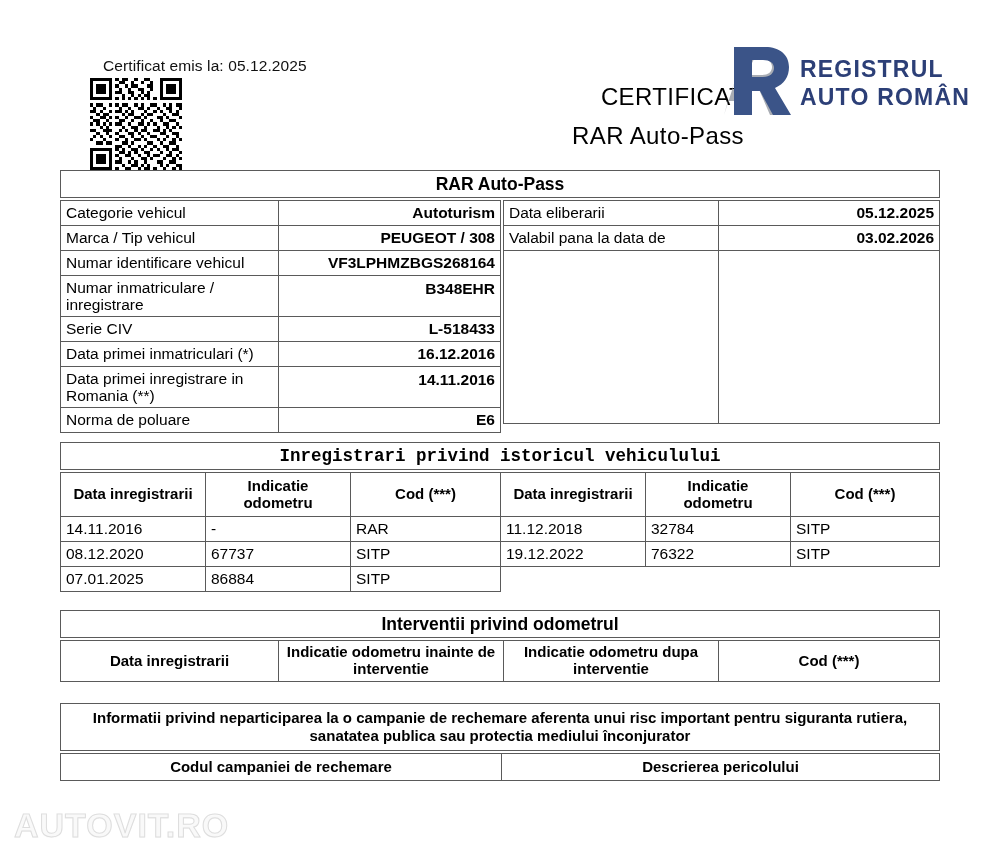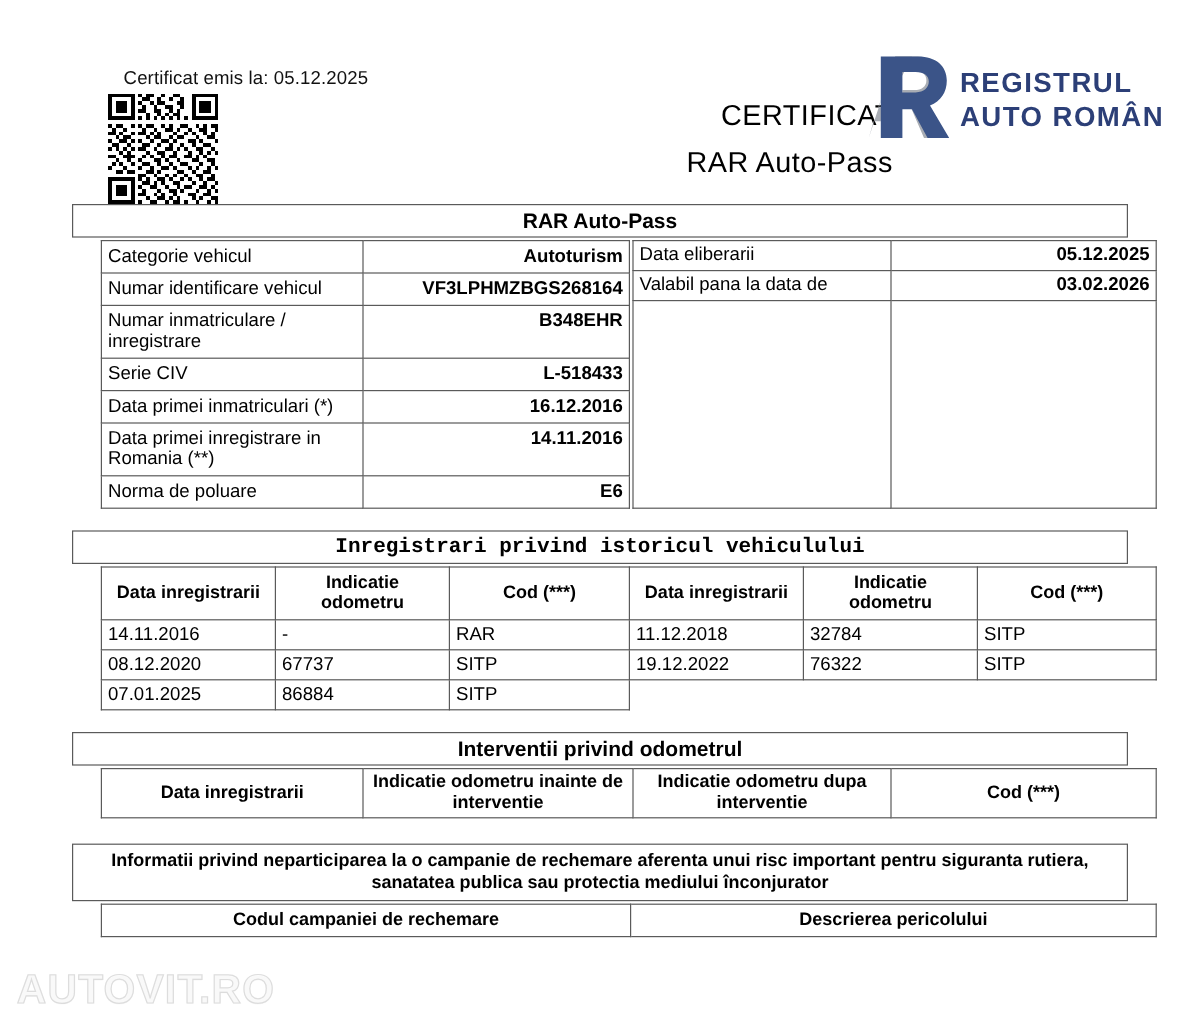--- a/index.html
+++ b/index.html
@@ -75,21 +75,20 @@
     font-size: 23px;
     line-height: 1.22;
     letter-spacing: 1.2px;
     white-space: nowrap;
   }
 
   
   .panel {
     position: absolute;
     box-sizing: border-box;
-    margin-left: 24px;
   }
   table.grid {
     border-collapse: collapse;
     table-layout: fixed;
     width: 100%;
     height: 100%;
     background: #fff;
   }
   table.grid td, table.grid th {
     border: 1px solid #5a5a5a;
@@ -504,20 +503,24 @@
     <colgroup>
         <col style="width:218px">
         <col>
       </colgroup>
     <tbody>
       <tr style="height:25px">
         <td class="k">Categorie vehicul</td>
         <td class="v">Autoturism</td>
       </tr>
       <tr style="height:25px">
+        <td class="k">Marca / Tip vehicul</td>
+        <td class="v">PEUGEOT / 308</td>
+      </tr>
+      <tr style="height:25px">
         <td class="k">Numar identificare vehicul</td>
         <td class="v">VF3LPHMZBGS268164</td>
       </tr>
       <tr style="height:41px">
         <td class="k">Numar inmatriculare / inregistrare</td>
         <td class="v" style="vertical-align:top;padding-top:4px">B348EHR</td>
       </tr>
       <tr style="height:25px">
         <td class="k">Serie CIV</td>
         <td class="v">L-518433</td>

